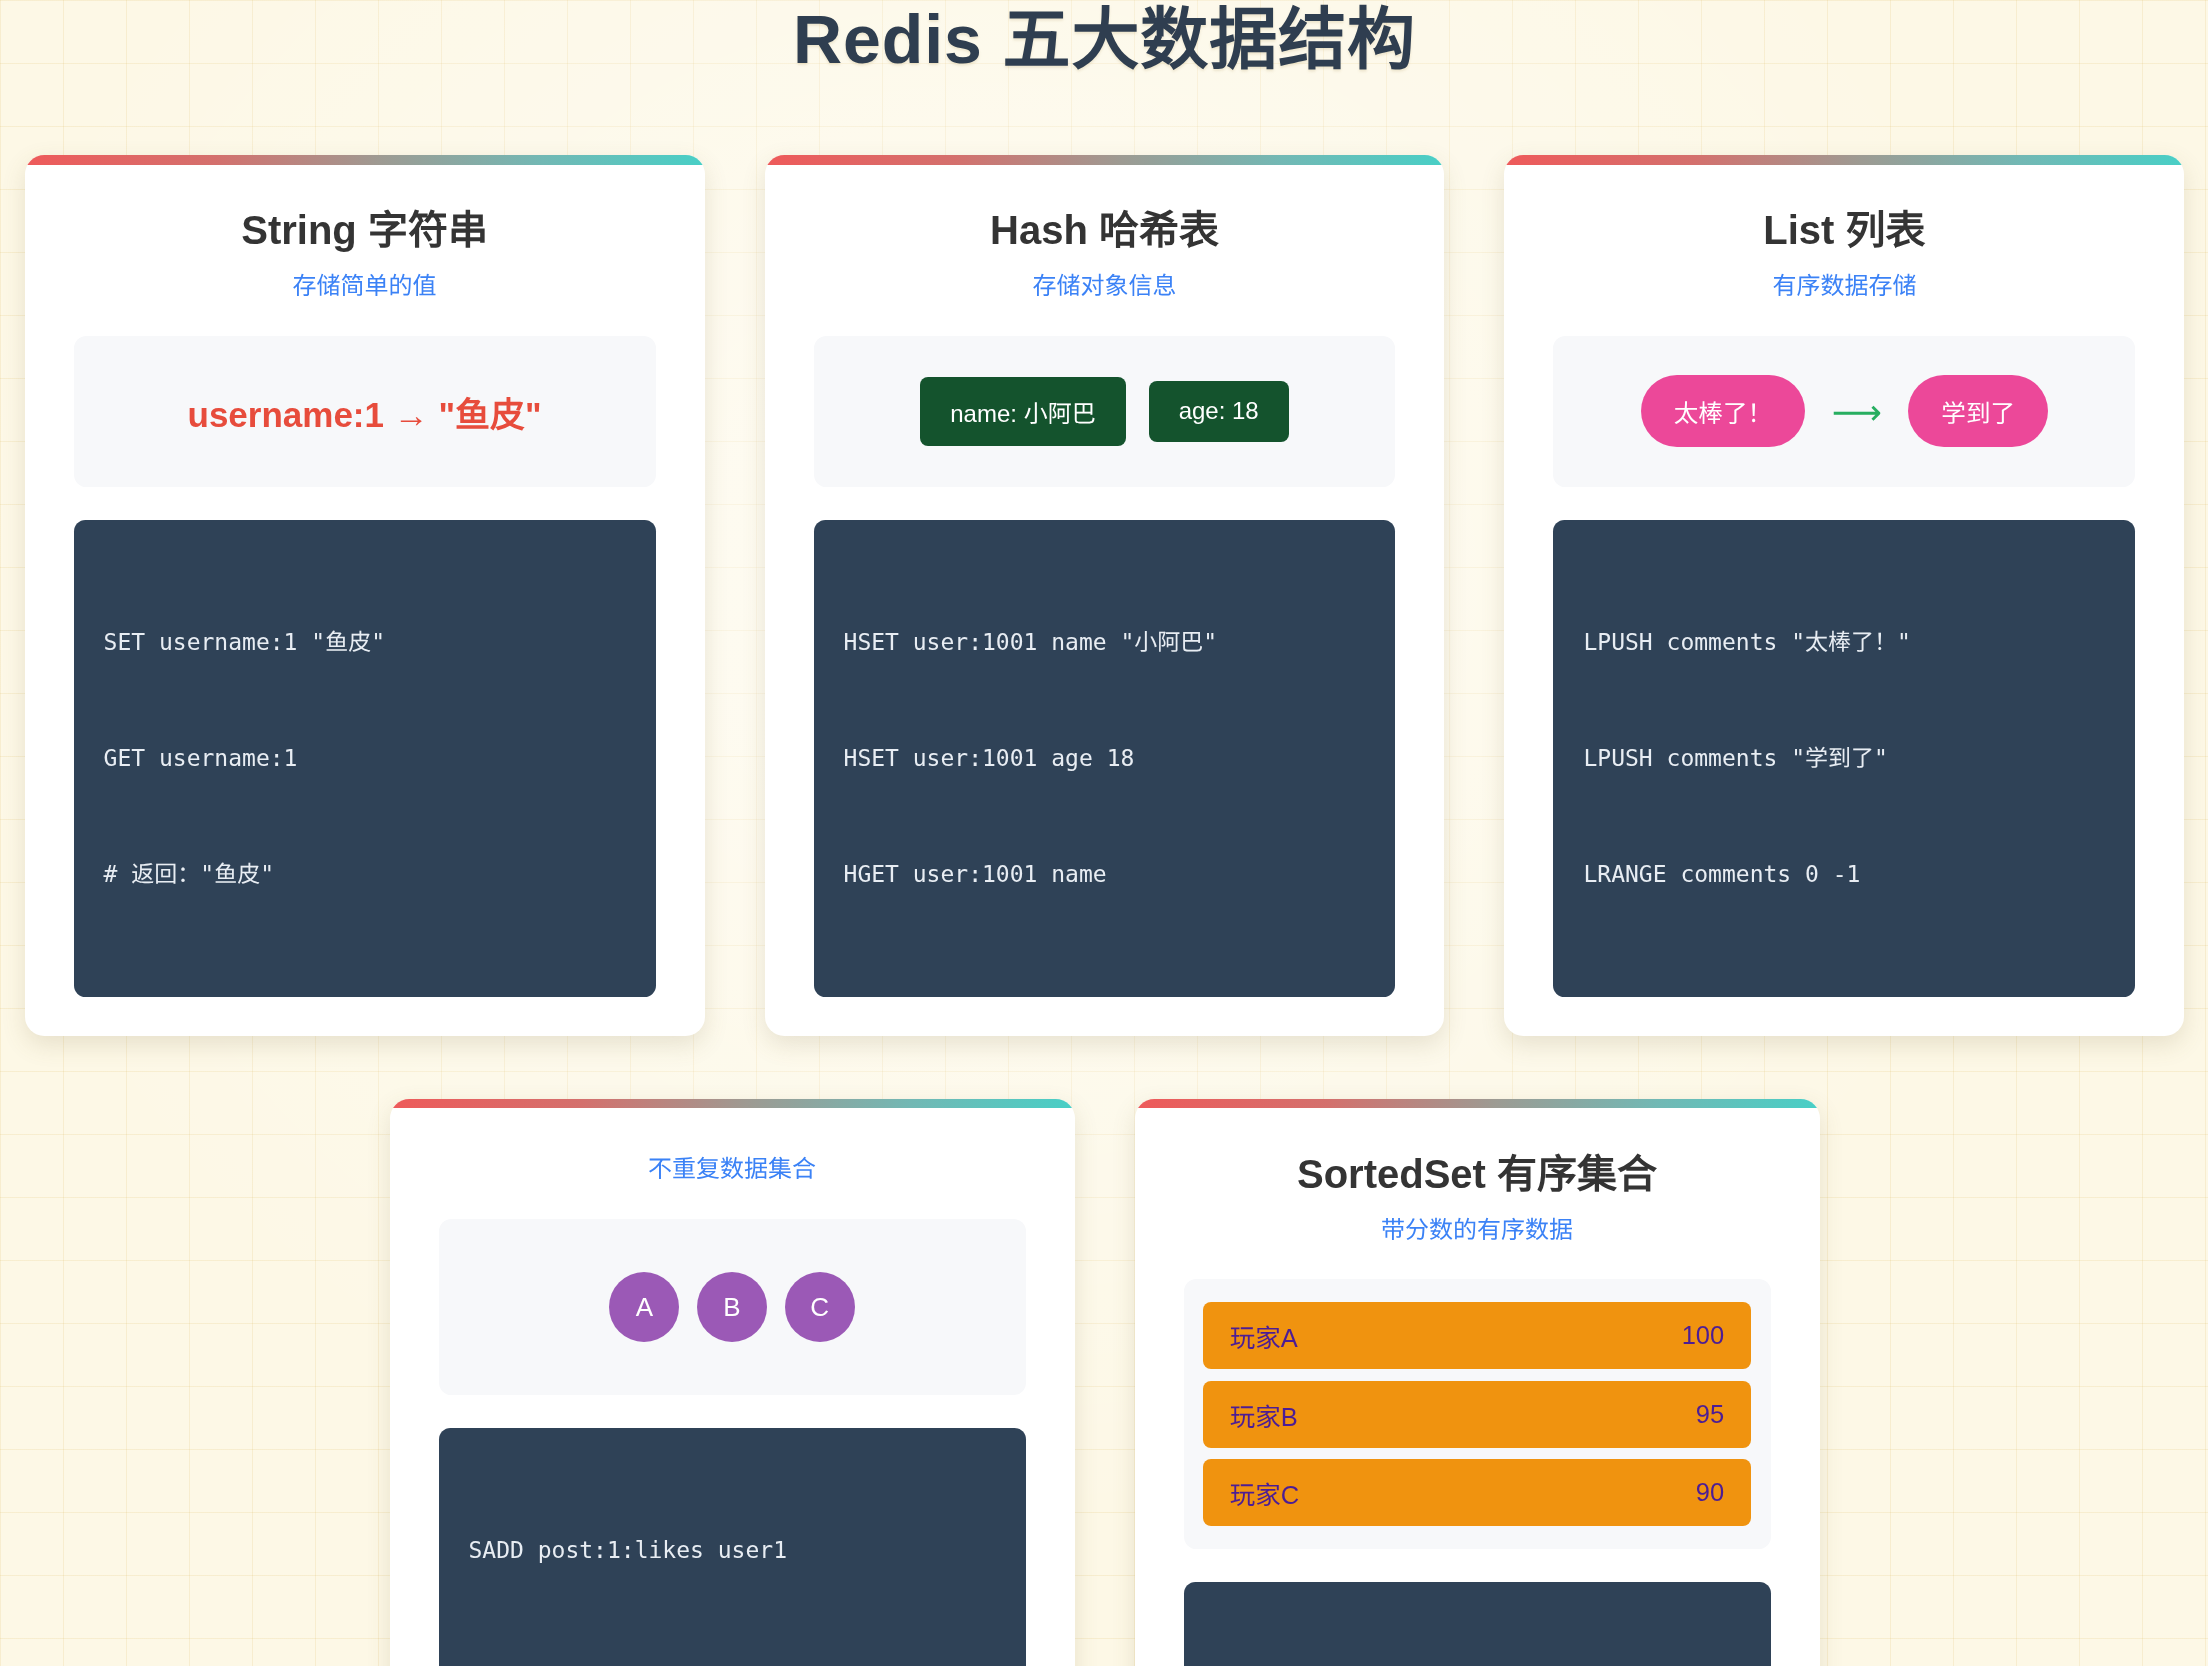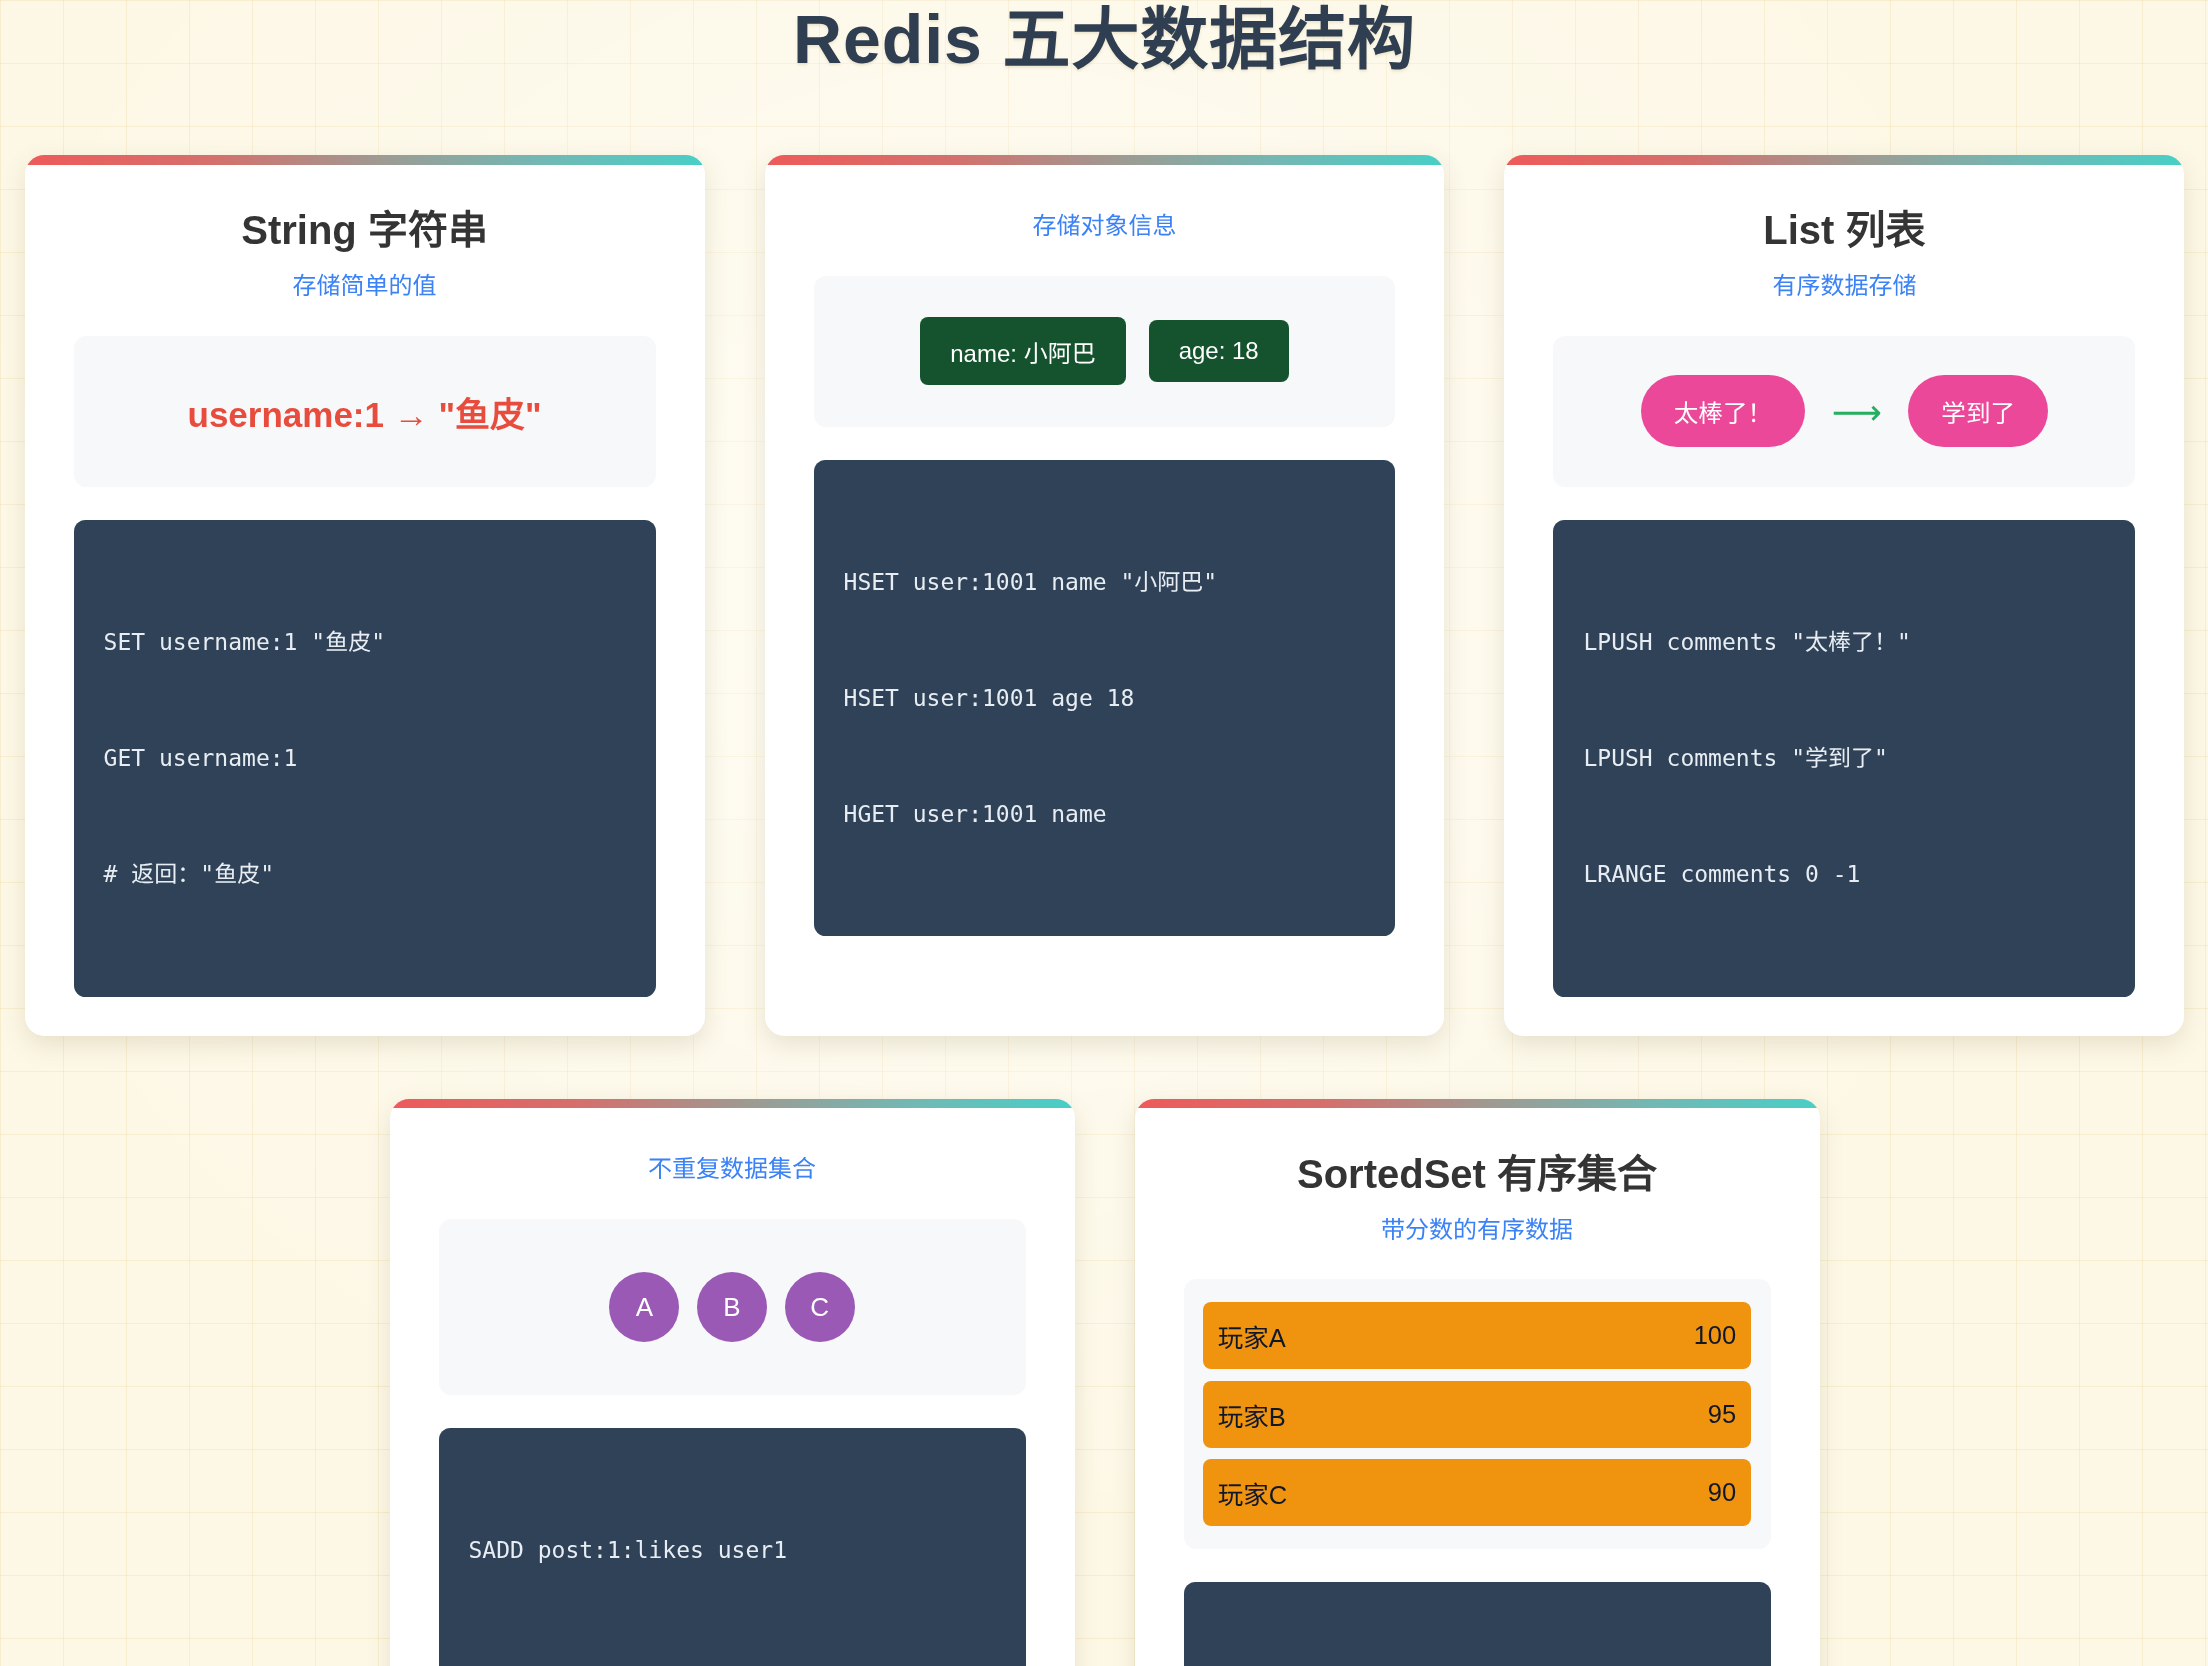--- a/index.html
+++ b/index.html
@@ -153,23 +153,23 @@
   
   .bars {
     width: 100%;
     display: flex;
     flex-direction: column;
     gap: 11.4px;
   }
   .bar {
     background: #f0930f;
     border-radius: 8px;
-    color: #0f172a;
+    color: #4c1d95;
     font-size: 25.5px;
-    padding: 15px 15px;
+    padding: 15px 27px;
     display: flex;
     justify-content: space-between;
     align-items: center;
   }
   .bar-score { font-weight: normal; }
 
   
   .code {
     margin-top: 33px;
     background: #2f4257;
@@ -201,20 +201,21 @@
       </div>
       <div class="code">
         <span class="line">SET username:1 "鱼皮"</span>
         <span class="line">GET username:1</span>
         <span class="line"># 返回："鱼皮"</span>
       </div>
     </div>
 
     <div class="card">
       <div class="card-accent"></div>
+      <div class="card-title">Hash 哈希表</div>
       <div class="card-subtitle">存储对象信息</div>
       <div class="demo">
         <div class="pill-row">
           <span class="pill pill-blue">name: 小阿巴</span>
           <span class="pill pill-blue">age: 18</span>
         </div>
       </div>
       <div class="code">
         <span class="line">HSET user:1001 name "小阿巴"</span>
         <span class="line">HSET user:1001 age 18</span>

